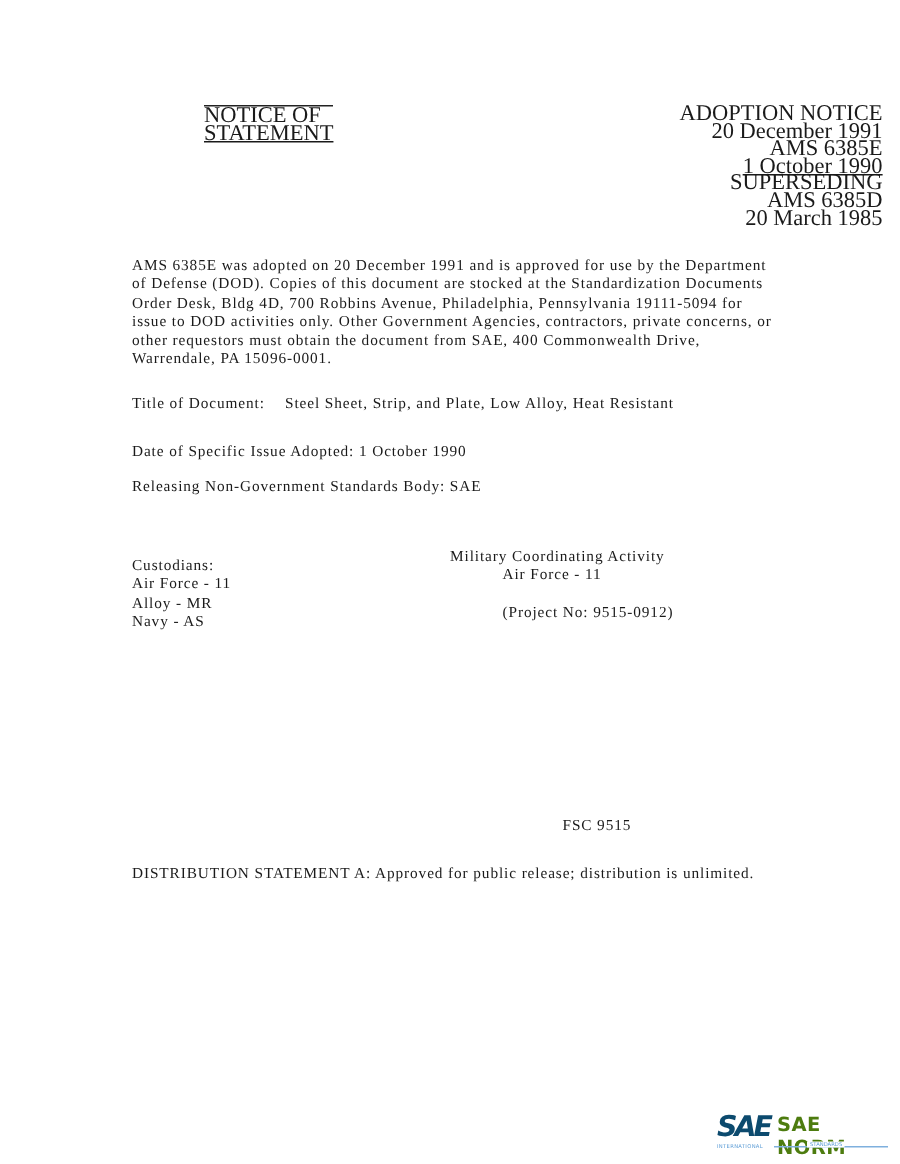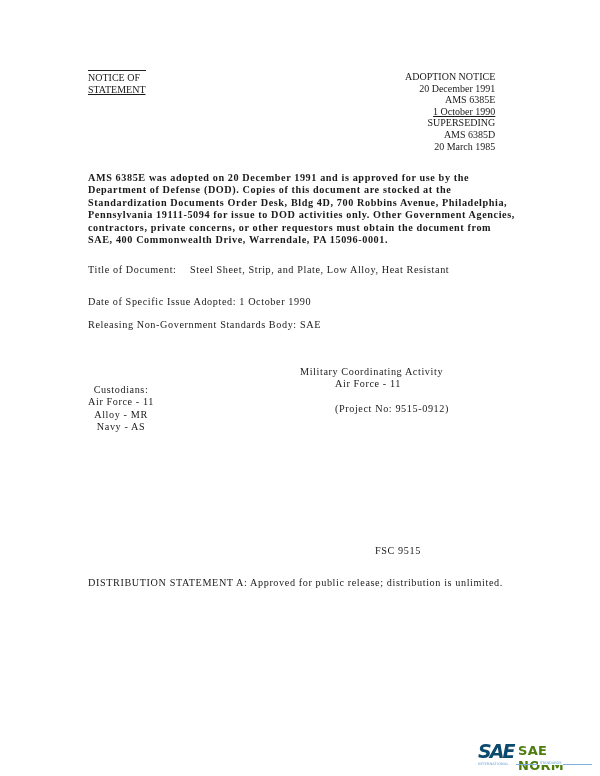--- a/index.html
+++ b/index.html
@@ -1,31 +1,31 @@
 <!DOCTYPE html>
 <html><head>
   <meta charset="utf-8">
   <style>
     html, body { margin: 0; padding: 0; background: #ffffff; }
     body { width: 600px; height: 776px; position: relative; overflow: hidden;
            font-family: "Liberation Serif", "DejaVu Serif", serif; color: #1a1a1a; }
     .abs { position: absolute; }
-    .hdr { font-size: 10px; line-height: 11.6px; }
+    .hdr { font-size: 15px; line-height: 11.6px; margin-left: 48px; }
     .notice-left { left: 88px; top: 70px; border-top: 1px solid #222; padding-top: 1px; }
     .notice-left .u { text-decoration: underline; }
     .notice-right { left: 405px; top: 71px; text-align: right; }
     .notice-right .u { text-decoration: underline; }
     .body-text { font-size: 10.2px; line-height: 12.4px; letter-spacing: 0.6px; }
-    .para { left: 88px; top: 172px; width: 430px; font-weight: bold; }
+    .para { left: 88px; top: 172px; width: 430px; }
     .title-row { left: 88px; top: 264px; width: 440px; }
     .title-row .lbl { display: inline-block; width: 102px; }
     .title-row .val2 { padding-left: 102px; }
     .date-row { left: 88px; top: 296px; }
     .rel-row { left: 88px; top: 319px; }
-    .cust { left: 88px; top: 384px; text-align: center; }
+    .cust { left: 88px; top: 372px; }
     .mca { left: 300px; top: 366px; }
     .mca .ind { padding-left: 35px; }
     .psc { left: 375px; top: 545px; }
     .dist { left: 88px; top: 577px; width: 430px; }
     .logo { right: 6px; bottom: 6px; width: 118px; height: 30px; }
     .logo .sae-mark { position: absolute; left: 2px; top: 0; font-family: "DejaVu Sans", sans-serif;
                       font-weight: bold; font-style: italic; font-size: 19px; color: #0c4a6e; letter-spacing: -2px; }
     .logo .brand { position: absolute; left: 42px; top: 3px; font-family: "DejaVu Sans", sans-serif;
                    font-weight: bold; font-size: 13px; color: #4d7c0f; letter-spacing: 0.3px; }
     .logo .intl { position: absolute; left: 2px; top: 22px; font-family: "DejaVu Sans", sans-serif;

